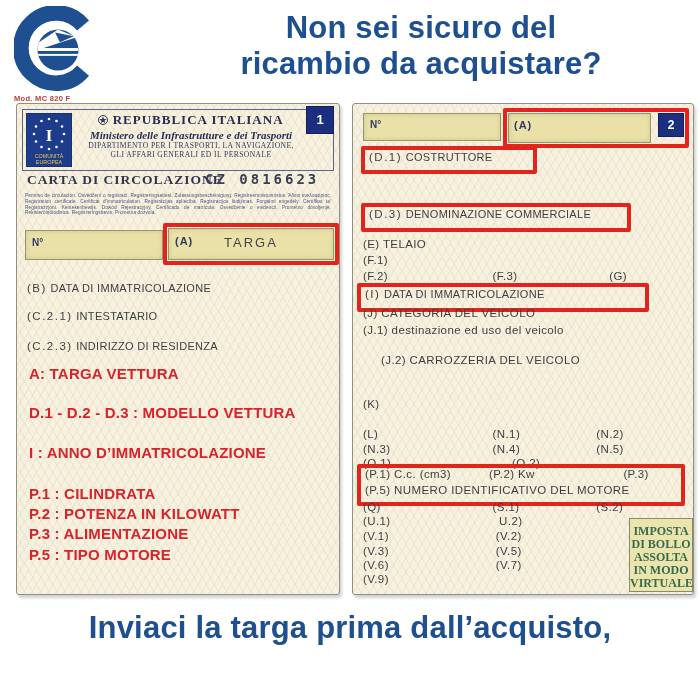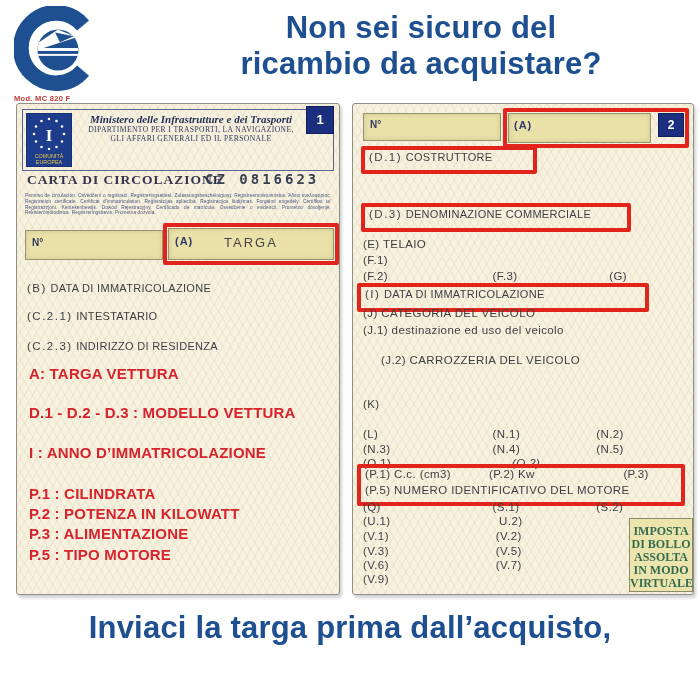--- a/index.html
+++ b/index.html
@@ -106,20 +106,24 @@
           <circle cx="8" cy="21" r="1.3"></circle>
             <circle cx="10" cy="13.5" r="1.3"></circle>
             <circle cx="15.5" cy="8" r="1.3"></circle>
         </g>
         <text x="23" y="27.5" text-anchor="middle" fill="#ffffff" font-family="Liberation Serif,serif" font-size="17" font-weight="bold">I</text>
         <text x="23" y="45" text-anchor="middle" fill="#e8c64a" font-family="Liberation Sans,sans-serif" font-size="5.4">COMUNITÀ</text>
         <text x="23" y="51" text-anchor="middle" fill="#e8c64a" font-family="Liberation Sans,sans-serif" font-size="5.4">EUROPEA</text>
       </svg>
     </div>
     <div class="hdr-center">
+      <div class="rep-title"><svg width="10" height="10" viewBox="0 0 10 10" style="vertical-align:-1px">
+            <circle cx="5" cy="5" r="4.5" fill="none" stroke="#31395f"></circle>
+            <polygon points="5,1.5 6,4 8.6,4 6.5,5.7 7.3,8.3 5,6.8 2.7,8.3 3.5,5.7 1.4,4 4,4" fill="#31395f"></polygon>
+          </svg> <span>REPUBBLICA ITALIANA</span></div>
       <div class="ministry">Ministero delle Infrastrutture e dei Trasporti</div>
       <div class="dept">DIPARTIMENTO PER I TRASPORTI, LA NAVIGAZIONE,</div>
       <div class="dept">GLI AFFARI GENERALI ED IL PERSONALE</div>
     </div>
   </div>
   <div class="pagenum" style="top:2px;right:5px;">1</div>
 
   <div class="abs carta-title" style="top:68px;left:10px;">CARTA DI CIRCOLAZIONE</div>
   <div class="abs carta-num" style="top:67px;left:188px;">CZ 0816623</div>
 
@@ -198,21 +202,21 @@
     <span class="rd-c2">(N.1)</span>
     <span class="rd-c3">(N.2)</span>
   </div>
   <div class="doc-line" style="top:339px;left:10px;right:6px;">
     <span>(N.3)</span>
     <span class="rd-c2">(N.4)</span>
     <span class="rd-c3">(N.5)</span>
   </div>
   <div class="doc-line" style="top:353px;left:10px;right:6px;">
     <span>(O.1)</span>
-    <span class="rd-c2" style="left:46%;font-style:italic;">(O.2)</span>
+    <span class="rd-c2" style="left:46%;">(O.2)</span>
   </div>
 
   <div class="abs redbox" style="top:360px;left:4px;right:8px;height:34px;">
     <div class="pbox-line" style="top:0;">
       <span style="position:absolute;left:4px;">(P.1) C.c. (cm3)</span>
       <span style="position:absolute;left:40%;">(P.2) Kw</span>
       <span style="position:absolute;left:82%;">(P.3)</span>
     </div>
     <div class="pbox-line" style="top:1px;">
       <span style="position:absolute;left:4px;">(P.5) NUMERO IDENTIFICATIVO DEL MOTORE</span>

